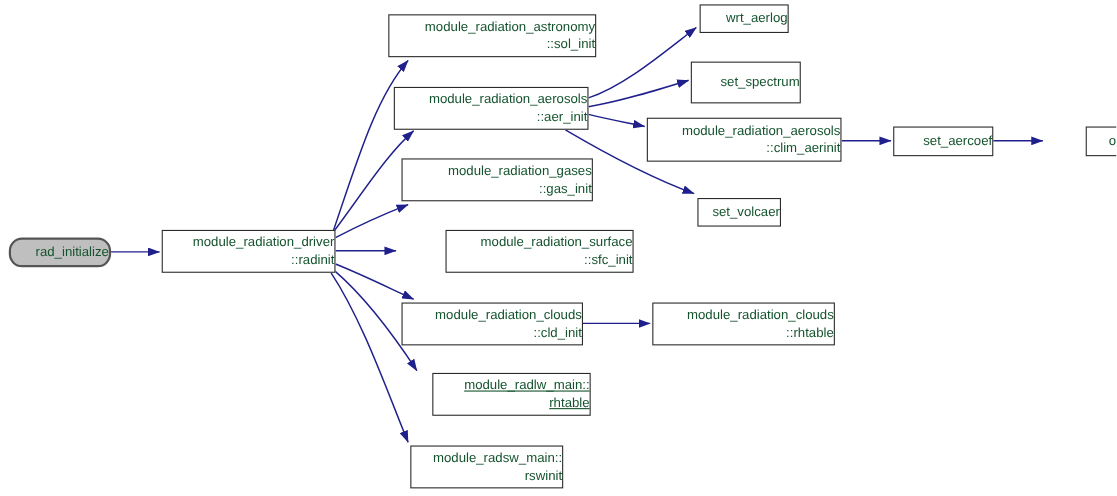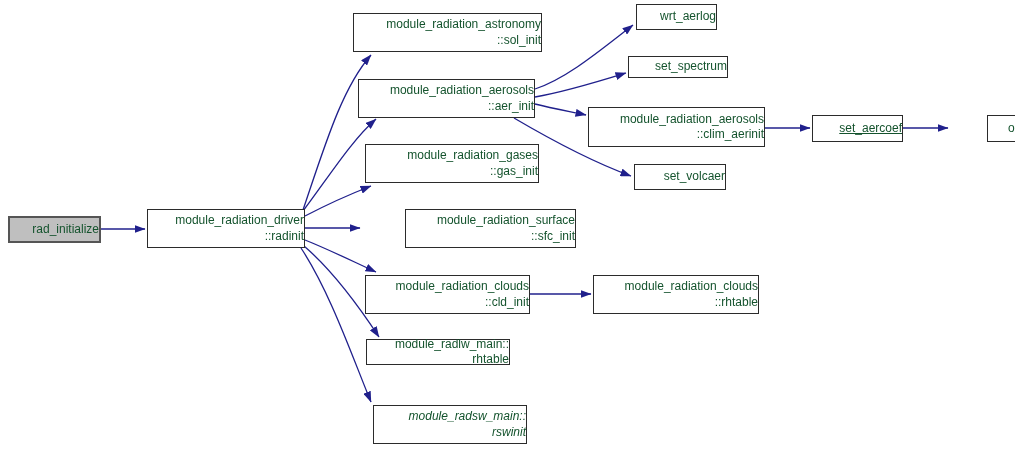--- a/index.html
+++ b/index.html
@@ -73,21 +73,21 @@
     <path class="edge" marker-end="url(#arrow)" d="M301,248 C330,292 352,356 371,402"></path>
     <path class="edge" marker-end="url(#arrow)" d="M535,89 C568,78 603,48 633,25"></path>
     <path class="edge" marker-end="url(#arrow)" d="M535,97 C565,92 597,82 626,73"></path>
     <path class="edge" marker-end="url(#arrow)" d="M535,104 C551,108 567,111 586,115"></path>
     <path class="edge" marker-end="url(#arrow)" d="M514,118 C548,138 590,161 631,176"></path>
     <path class="edge" marker-end="url(#arrow)" d="M765,128 L810,128"></path>
     <path class="edge" marker-end="url(#arrow)" d="M903,128 L948,128"></path>
     <path class="edge" marker-end="url(#arrow)" d="M530,294 L591,294"></path>
   </svg>
 
-  <div class="node highlight" style="left:8px; top:216px; width:93px; height:27px;">
+  <div class="node highlight" style="left:8px; top:216px; width:93px; height:27px;border-radius:12px;">
     <span>rad_initialize</span>
   </div>
 
   <div class="node" style="left:147px; top:209px; width:158px; height:39px;">
     <span>module_radiation_driver</span>
     <span>::radinit</span>
   </div>
 
   <div class="node" style="left:353px; top:13px; width:189px; height:39px;">
     <span>module_radiation_astronomy</span>
@@ -96,38 +96,38 @@
 
   <div class="node" style="left:358px; top:79px; width:177px; height:39px;">
     <span>module_radiation_aerosols</span>
     <span>::aer_init</span>
   </div>
 
   <div class="node" style="left:636px; top:4px; width:81px; height:26px;">
     <span>wrt_aerlog</span>
   </div>
 
-  <div class="node" style="left:628px; top:56px; width:100px; height:22px;padding-left:34px;">
+  <div class="node" style="left:628px; top:56px; width:100px; height:38px;padding-left:34px;">
     <span>set_spectrum</span>
   </div>
 
   <div class="node" style="left:588px; top:107px; width:177px; height:40px;">
     <span>module_radiation_aerosols</span>
     <span>::clim_aerinit</span>
   </div>
 
-  <div class="node" style="left:812px; top:115px; width:91px; height:27px;text-decoration:underline;">
+  <div class="node" style="left:812px; top:115px; width:91px; height:27px;">
     <span>set_aercoef</span>
   </div>
 
   <div class="node" style="left:950px; top:115px; width:58px; height:27px;margin-left:37px;">
     <span>optavg</span>
   </div>
 
-  <div class="node" style="left:634px; top:164px; width:92px; height:26px;">
+  <div class="node" style="left:634px; top:180px; width:76px; height:26px;">
     <span>set_volcaer</span>
   </div>
 
   <div class="node" style="left:365px; top:144px; width:174px; height:39px;">
     <span>module_radiation_gases</span>
     <span>::gas_init</span>
   </div>
 
   <div class="node" style="left:362px; top:209px; width:171px; height:39px;margin-left:43px;">
     <span>module_radiation_surface</span>
@@ -137,23 +137,23 @@
   <div class="node" style="left:365px; top:275px; width:165px; height:39px;">
     <span>module_radiation_clouds</span>
     <span>::cld_init</span>
   </div>
 
   <div class="node" style="left:593px; top:275px; width:166px; height:39px;">
     <span>module_radiation_clouds</span>
     <span>::rhtable</span>
   </div>
 
-  <div class="node" style="left:366px; top:339px; width:144px; height:26px;">
+  <div class="node" style="left:393px; top:339px; width:144px; height:39px;text-decoration:underline;">
     <span>module_radlw_main::</span>
     <span>rhtable</span>
   </div>
 
-  <div class="node" style="left:373px; top:405px; width:154px; height:39px;font-style:italic;">
+  <div class="node" style="left:373px; top:405px; width:139px; height:39px;">
     <span>module_radsw_main::</span>
     <span>rswinit</span>
   </div>
 
 </div>
 
 </body></html>

